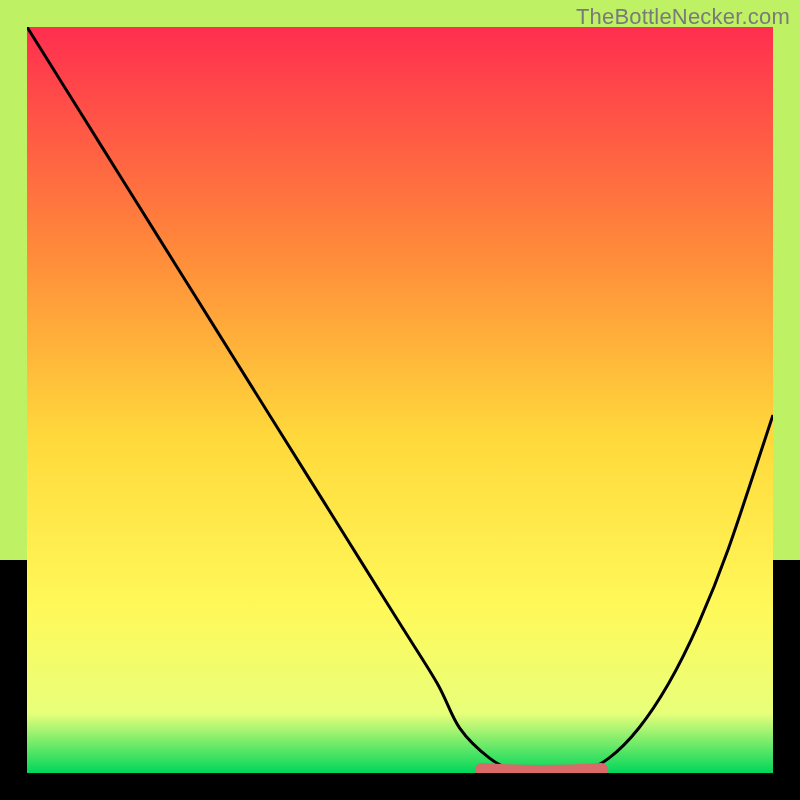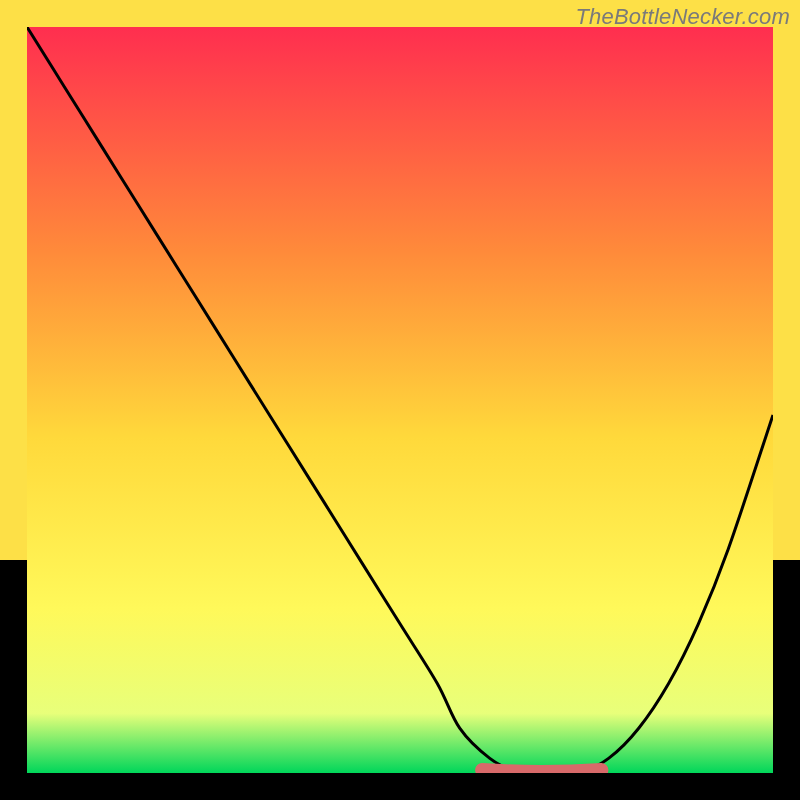--- a/index.html
+++ b/index.html
@@ -7,22 +7,21 @@
     padding: 0;
     width: 800px;
     height: 800px;
     background: #000;
     overflow: hidden;
   }
   .stage {
     position: relative;
     width: 800px;
     height: 560px;
-    background: #fde047;
-    font-style: italic;
+    background: #bef264;
   }
   .plot {
     position: absolute;
     left: 27px;
     top: 27px;
     width: 746px;
     height: 746px;
     overflow: hidden;
   }
   .plot svg { display: block; }

